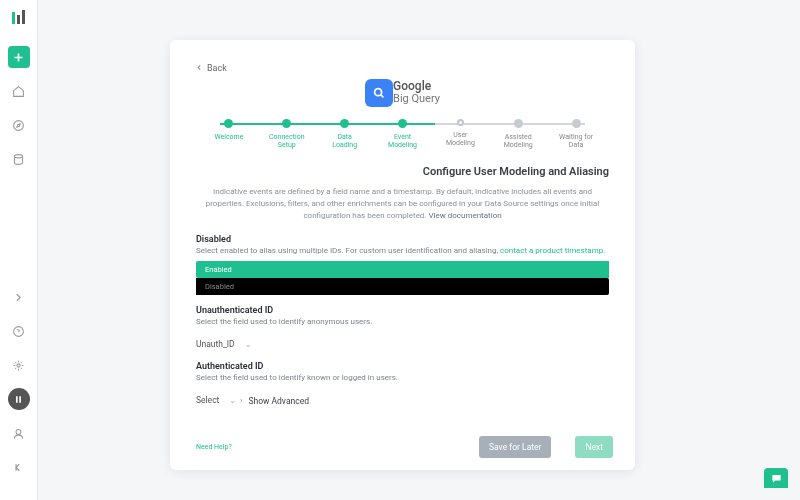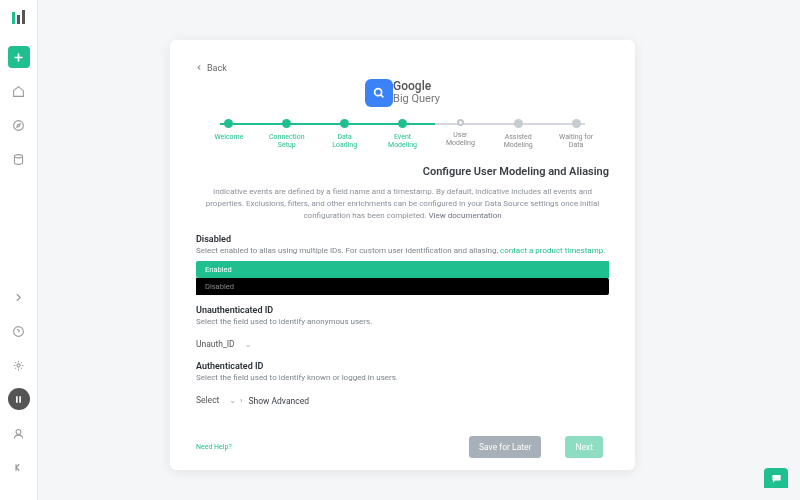--- a/index.html
+++ b/index.html
@@ -45,21 +45,21 @@
 .toggle span { font-size: 7.5px; padding: 4px 9px; cursor:pointer; }
 .toggle .en { background: #1fbf8f; color:#fff; border-radius: 2px 0 0 2px; }
 .toggle .dis { background: #000000; color:#888; border-radius: 0 2px 2px 0; }
 
 .select { font-size: 8.5px; color: #555; padding: 4px 0; display:inline-flex; align-items:center; gap:10px; cursor:pointer; margin-bottom:8px; }
 .chev { font-size: 8px; color:#aaa; }
 
 .show-adv { font-size: 8.5px; color:#3a3f45; display:inline-flex; align-items:center; gap:6px; cursor:pointer; margin-top:2px; }
 .show-adv .arr { font-size:8px; color:#888; }
 
-.footer { position: absolute; left:26px; right:32px; bottom:12px; display:flex; align-items:center; justify-content:space-between; }
+.footer { position: absolute; left:26px; right:22px; bottom:12px; display:flex; align-items:center; justify-content:space-between; }
 .help { font-size: 7px; color: #1fbf8f; cursor:pointer; }
 .actions { display:flex; gap:24px; }
 .btn { font-size: 8.5px; padding: 6px 10px; border-radius: 3px; border:none; cursor:pointer; }
 .btn.save { background: #a7b0b8; color:#fff; }
 .btn.next { background: #8edcc2; color:#fff; }
 
 .chat-fab { position:absolute; right:12px; bottom:12px; width:24px; height:20px; background:#1fbf8f; border-radius:4px 4px 0 0; display:flex; align-items:center; justify-content:center; cursor:pointer; }
 .chat-fab svg { width:11px; height:11px; }
 </style>
 </head>

